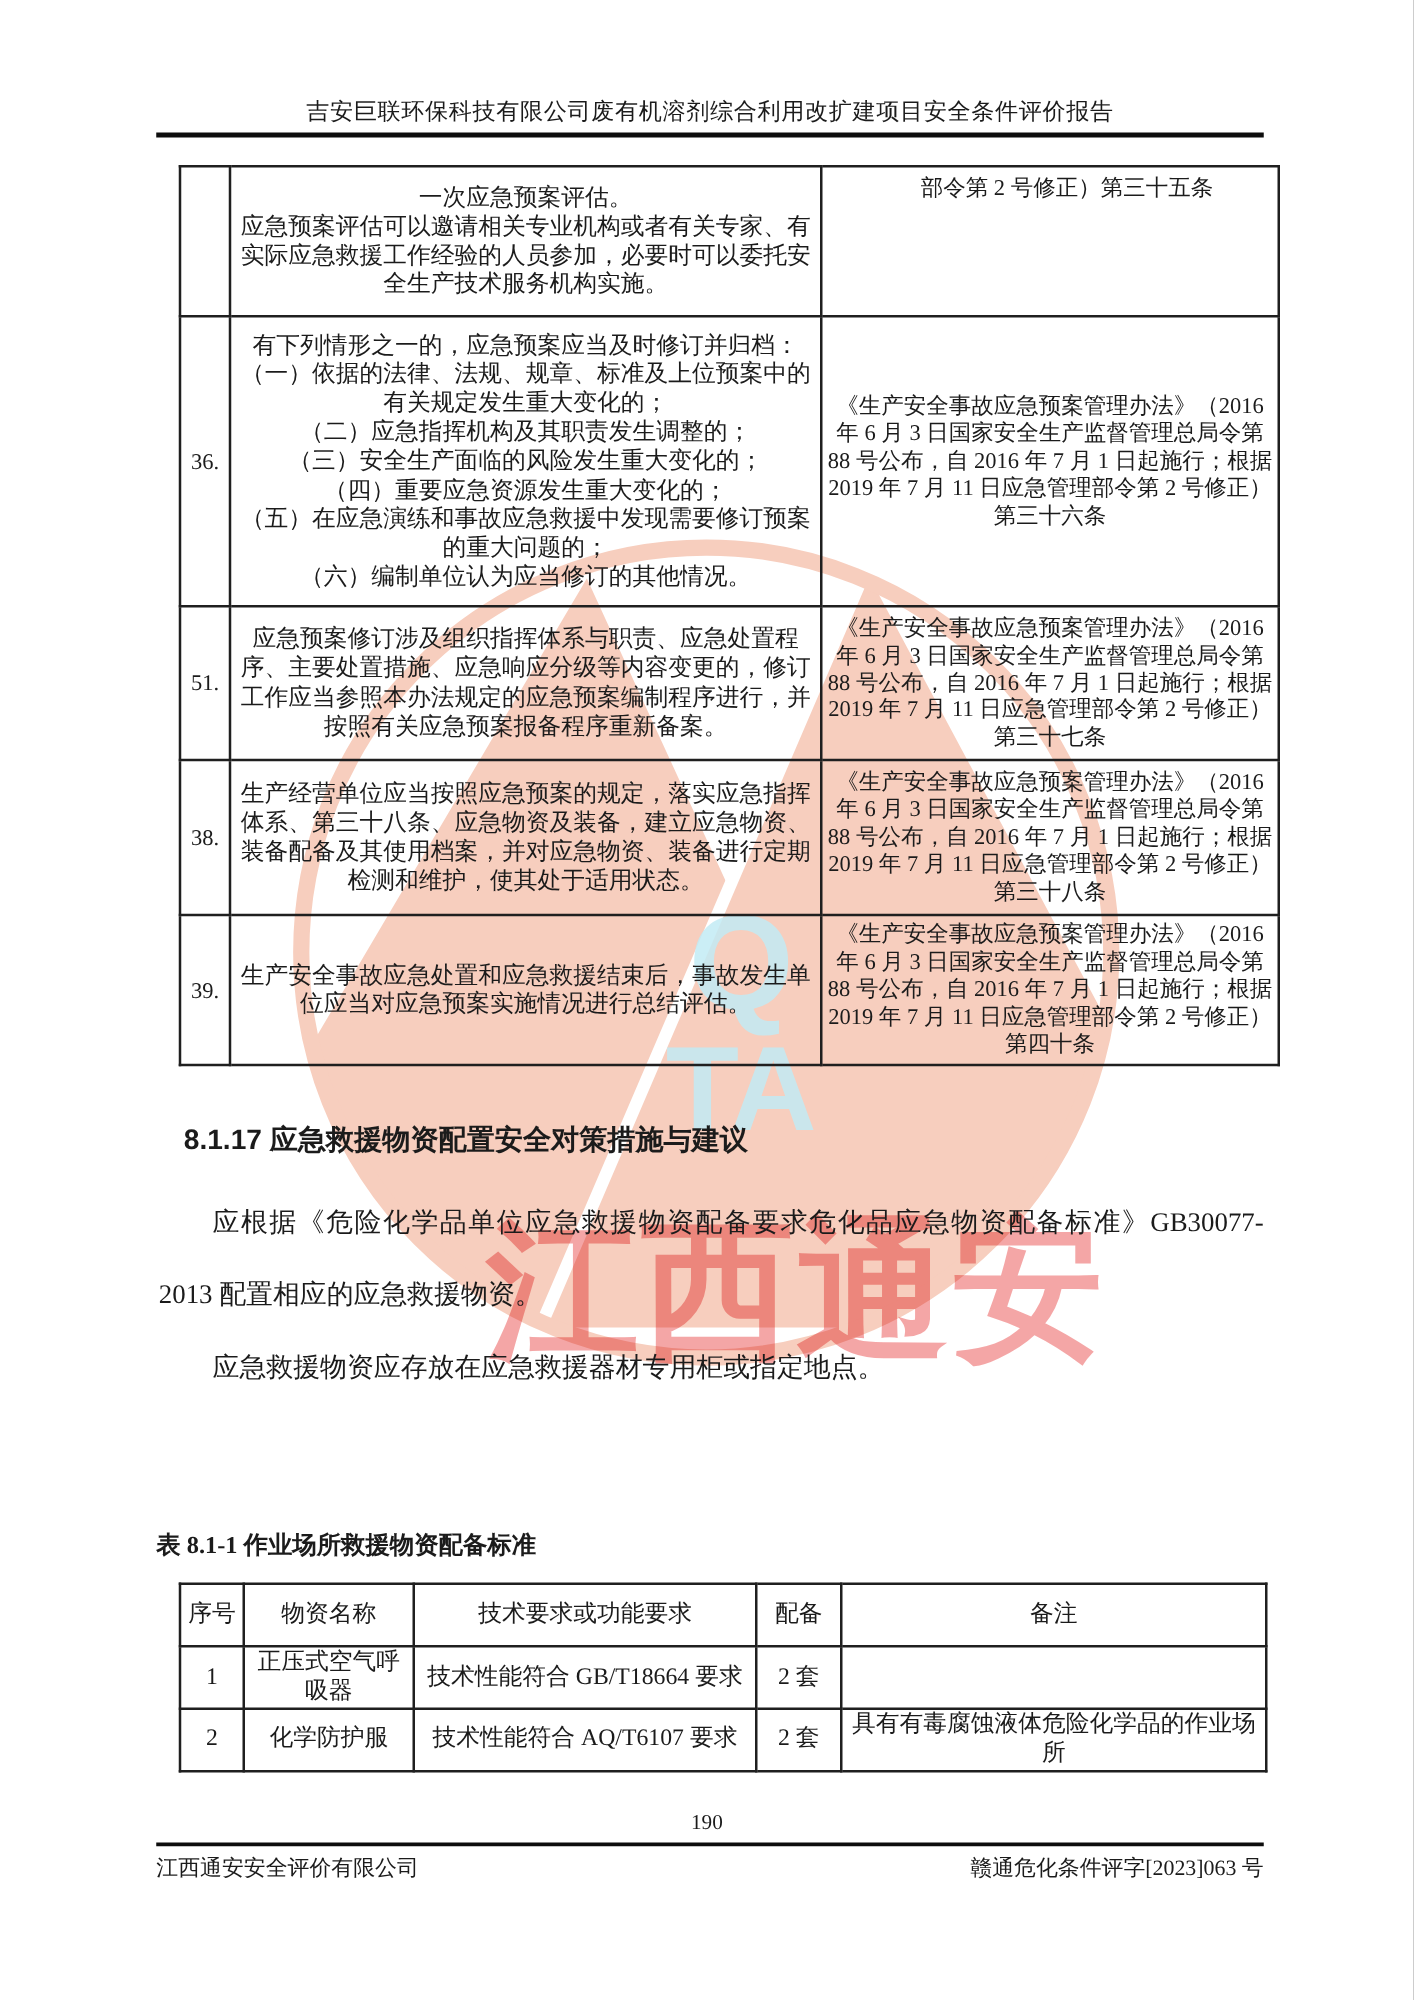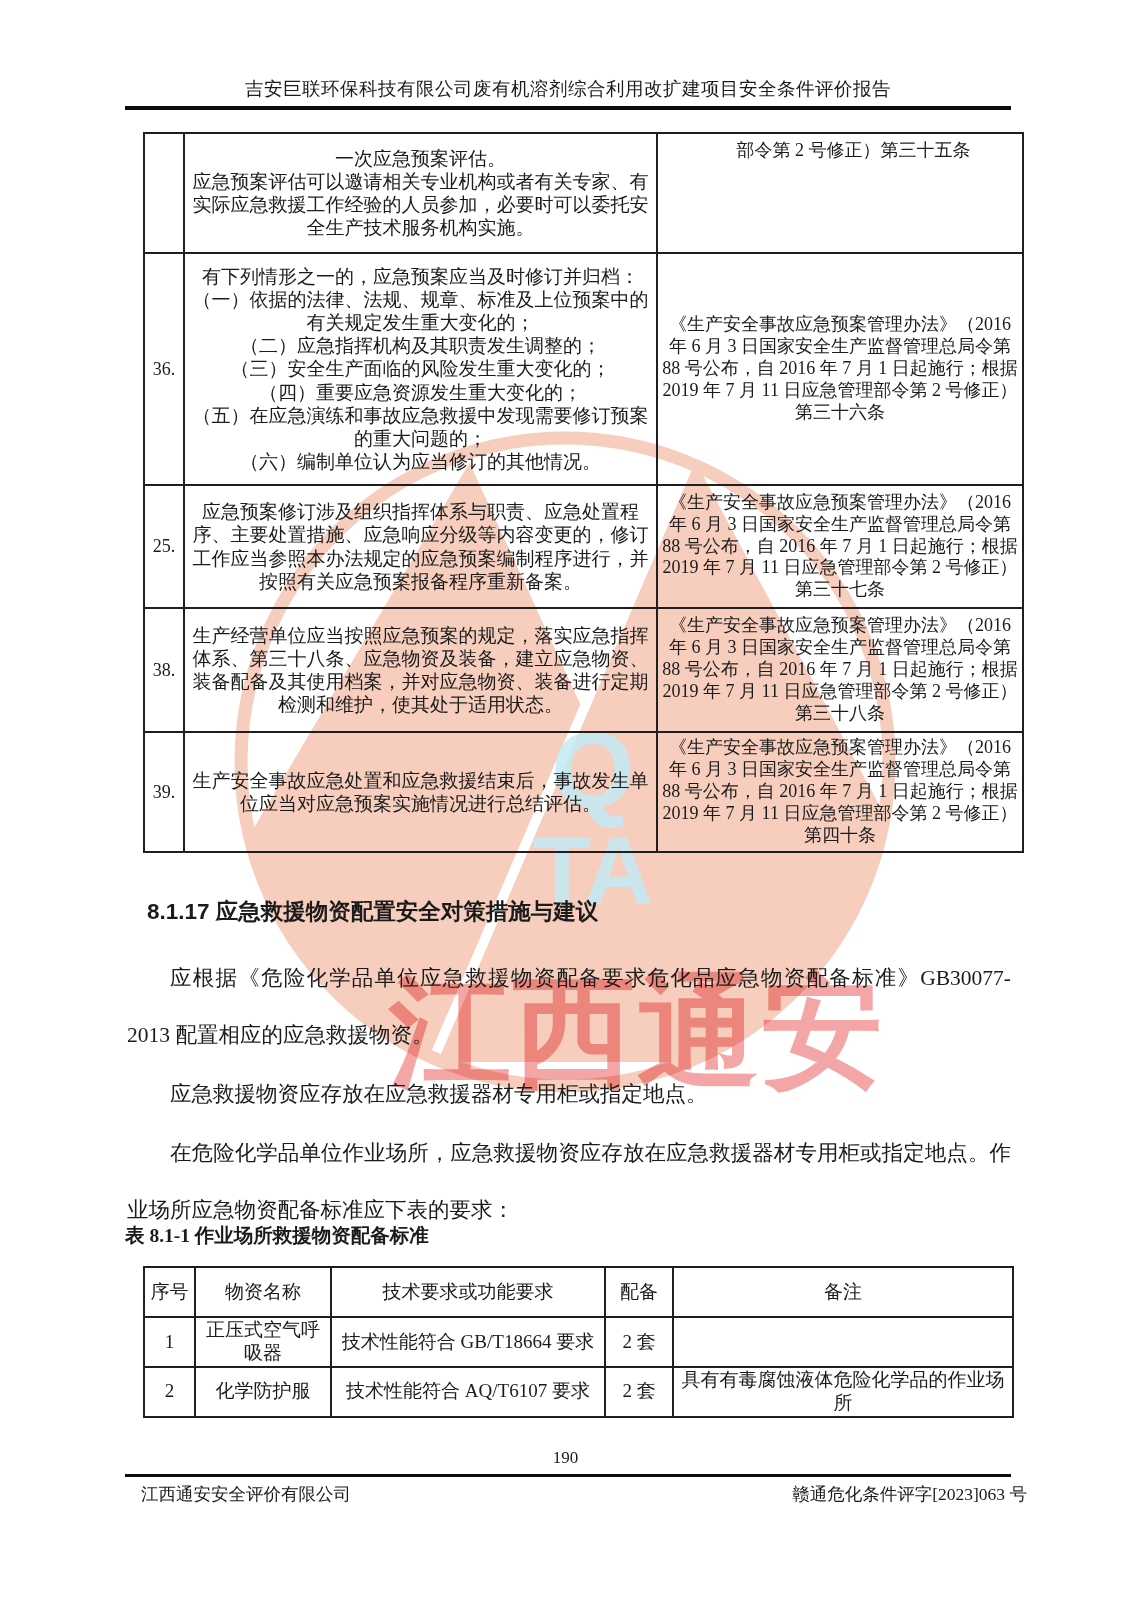--- a/index.html
+++ b/index.html
@@ -40,21 +40,21 @@
        font-weight:bold;font-size:19.5px;}
   .t2-wrap{position:absolute;top:1266px;left:143px;}
   .t2{width:869px;}
   .t2 td,.t2 th{text-align:center;font-size:19px;line-height:1.2;}
   .t2 .hr{height:50px;} .t2 .dr1{height:50px;} .t2 .dr2{height:47px;}
 
   
   .page-number{position:absolute;top:1448px;left:0;width:1131px;text-align:center;font-size:17px;}
   .footer-rule{position:absolute;top:1474px;left:125px;width:886px;height:3px;background:#0d0d0d;}
   .footer-row{position:absolute;top:1482px;left:125px;width:886px;display:flex;
-       justify-content:space-between;font-size:17.5px;margin-left:16px;}
+       justify-content:space-between;font-size:17.5px;}
 
   
   .wm-logo{position:absolute;left:225px;top:422px;width:680px;height:680px;
        opacity:.5;mix-blend-mode:multiply;pointer-events:none;}
   .wm-text{position:absolute;left:382px;top:952px;width:510px;text-align:center;
        font-family:Liberation Serif, serif;font-weight:bold;
        font-size:122px;letter-spacing:2px;color:rgba(228,42,42,0.42);
        mix-blend-mode:multiply;pointer-events:none;white-space:nowrap;}
 </style>
 </head>
@@ -101,21 +101,21 @@
         <td class="content">有下列情形之一的，应急预案应当及时修订并归档：
 （一）依据的法律、法规、规章、标准及上位预案中的有关规定发生重大变化的；
 （二）应急指挥机构及其职责发生调整的；
 （三）安全生产面临的风险发生重大变化的；
 （四）重要应急资源发生重大变化的；
 （五）在应急演练和事故应急救援中发现需要修订预案的重大问题的；
 （六）编制单位认为应当修订的其他情况。</td>
         <td class="basis">《生产安全事故应急预案管理办法》（2016 年 6 月 3 日国家安全生产监督管理总局令第 88 号公布，自 2016 年 7 月 1 日起施行；根据 2019 年 7 月 11 日应急管理部令第 2 号修正）第三十六条</td>
       </tr>
       <tr class="r3">
-        <td class="num">25.</td>
+        <td class="num">51.</td>
         <td class="content">应急预案修订涉及组织指挥体系与职责、应急处置程序、主要处置措施、应急响应分级等内容变更的，修订工作应当参照本办法规定的应急预案编制程序进行，并按照有关应急预案报备程序重新备案。</td>
         <td class="basis">《生产安全事故应急预案管理办法》（2016 年 6 月 3 日国家安全生产监督管理总局令第 88 号公布，自 2016 年 7 月 1 日起施行；根据 2019 年 7 月 11 日应急管理部令第 2 号修正）第三十七条</td>
       </tr>
       <tr class="r4">
         <td class="num">38.</td>
         <td class="content">生产经营单位应当按照应急预案的规定，落实应急指挥体系、第三十八条、应急物资及装备，建立应急物资、装备配备及其使用档案，并对应急物资、装备进行定期检测和维护，使其处于适用状态。</td>
         <td class="basis">《生产安全事故应急预案管理办法》（2016 年 6 月 3 日国家安全生产监督管理总局令第 88 号公布，自 2016 年 7 月 1 日起施行；根据 2019 年 7 月 11 日应急管理部令第 2 号修正）第三十八条</td>
       </tr>
       <tr class="r5">
         <td class="num">39.</td>
@@ -123,21 +123,20 @@
         <td class="basis">《生产安全事故应急预案管理办法》（2016 年 6 月 3 日国家安全生产监督管理总局令第 88 号公布，自 2016 年 7 月 1 日起施行；根据 2019 年 7 月 11 日应急管理部令第 2 号修正）第四十条</td>
       </tr>
     </tbody>
       </table>
   </div>
 
   <div class="section-heading">8.1.17 应急救援物资配置安全对策措施与建议</div>
   <div class="bodytext">
     <p>应根据《危险化学品单位应急救援物资配备要求危化品应急物资配备标准》GB30077-2013 配置相应的应急救援物资。</p>
     <p>应急救援物资应存放在应急救援器材专用柜或指定地点。</p>
-    <p>在危险化学品单位作业场所，应急救援物资应存放在应急救援器材专用柜或指定地点。作业场所应急物资配备标准应下表的要求：</p>
   </div>
 
   <div class="t2-caption">表 8.1-1 作业场所救援物资配备标准</div>
   <div class="t2-wrap">
     <table class="t2">
       <colgroup>
         <col style="width:51px">
           <col style="width:136px">
           <col style="width:274px">
         <col style="width:68px">

